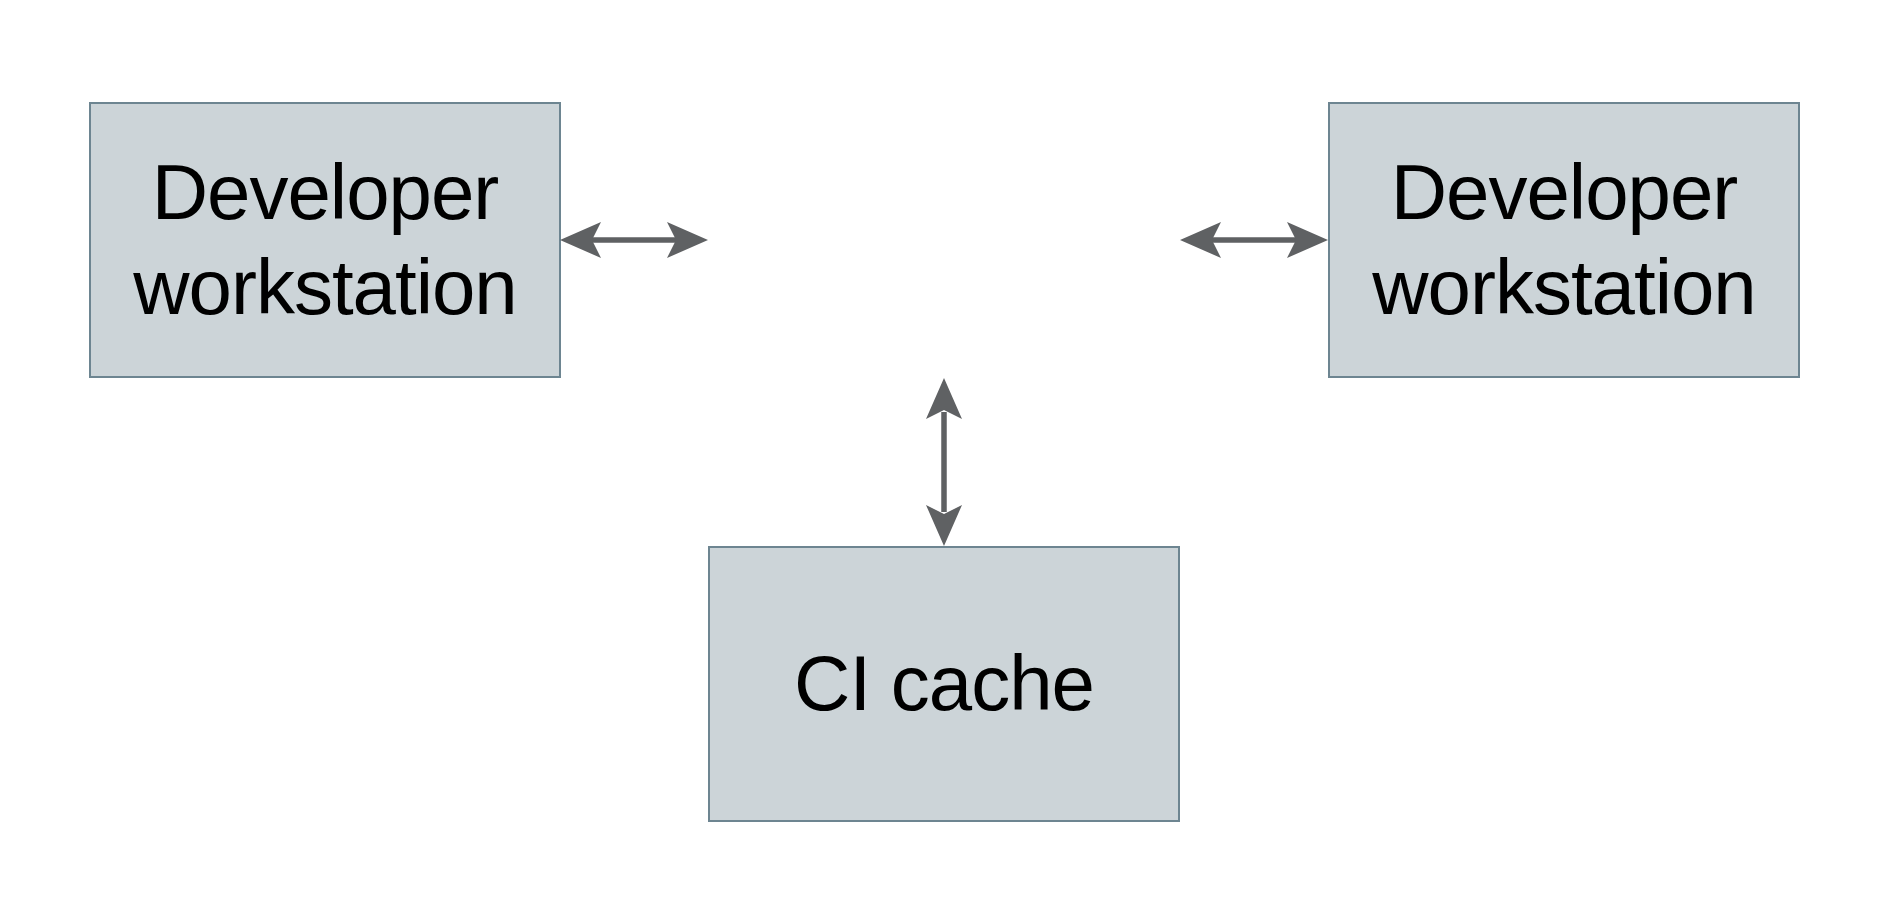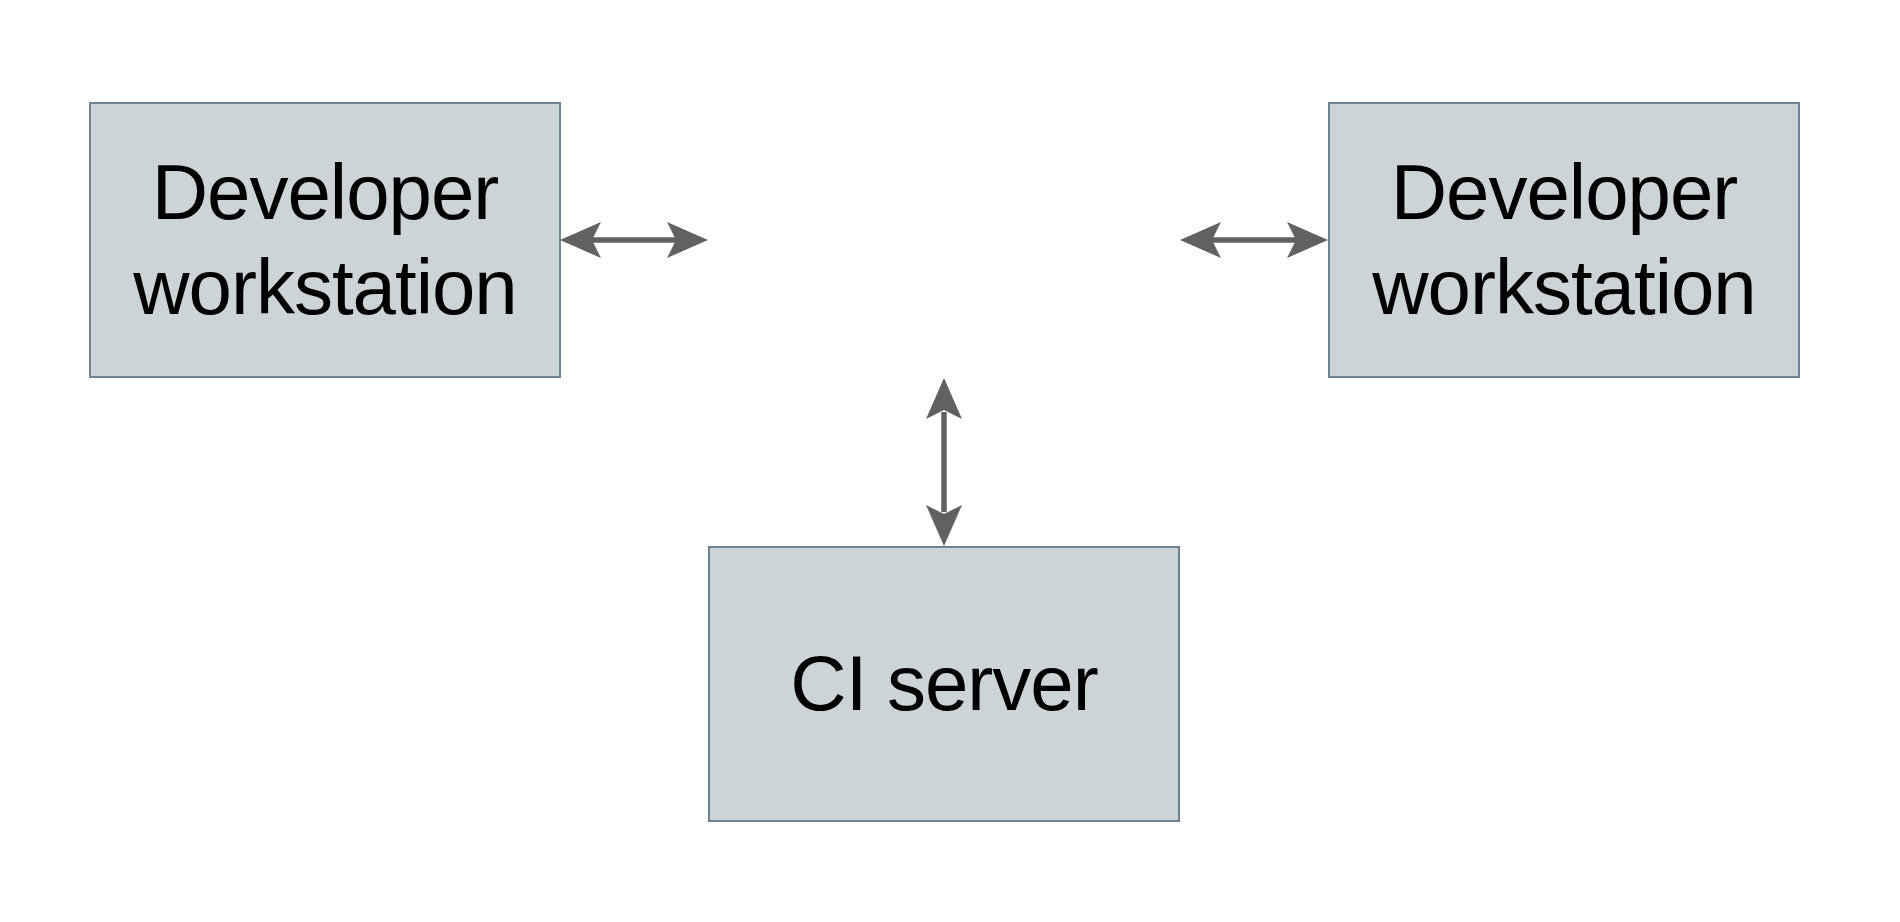--- a/index.html
+++ b/index.html
@@ -61,21 +61,21 @@
 workstation</div>
   </div>
 
 
   <div class="node node-ws-right">
     <div class="node-label">Developer
 workstation</div>
   </div>
 
   <div class="node node-ci">
-    <div class="node-label">CI server</div>
+    <div class="node-label">CI cache</div>
   </div>
 
   <div class="arrow arrow-h-left">
     <svg width="148" height="44" viewBox="0 0 148 44">
       <line x1="32" y1="22" x2="116" y2="22" stroke-width="5.5" stroke="#5f6163"></line>
       <polygon points="0,22 41,4 32,22 41,40" fill="#5f6163"></polygon>
       <polygon points="148,22 107,4 116,22 107,40" fill="#5f6163"></polygon>
     </svg>
   </div>
 

